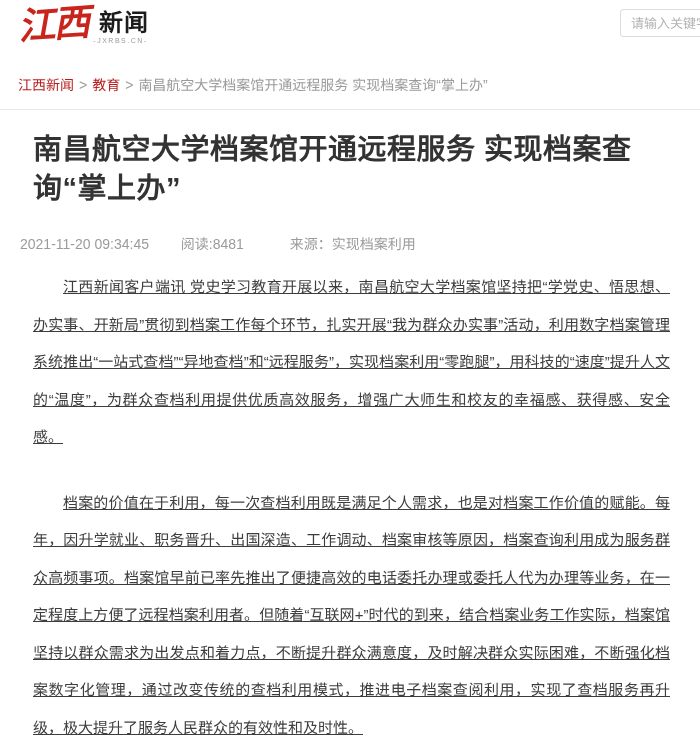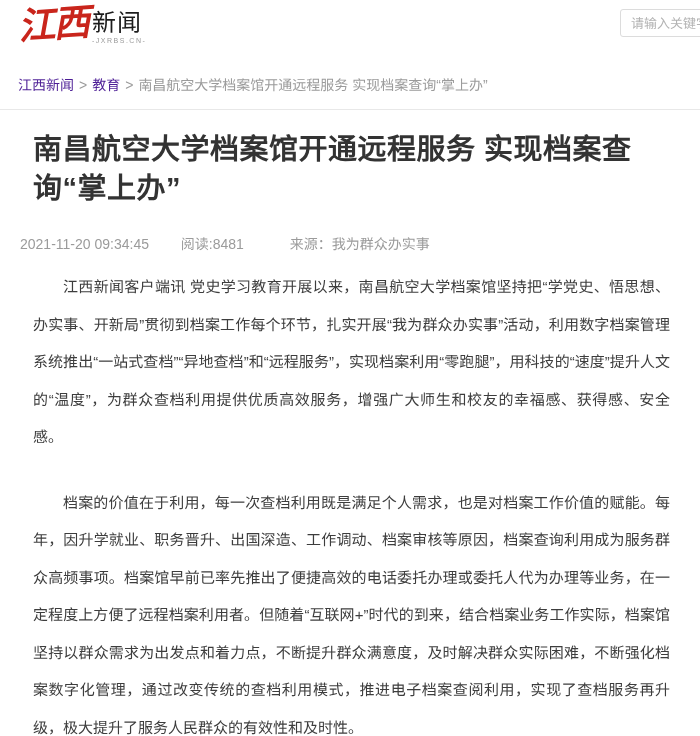--- a/index.html
+++ b/index.html
@@ -19,38 +19,38 @@
   .logo-cn1{
     color:#c9251c;
     font-family:"DejaVu Serif", serif;
     font-size:37px;font-weight:bold;font-style:italic;
     line-height:40px;
     transform:rotate(-4deg);
     letter-spacing:-2px;
     display:inline-block;
   }
   .logo-right{display:flex;flex-direction:column;margin-left:4px;margin-top:6px;}
-  .logo-cn2{color:#1c1c1c;font-size:24px;font-weight:normal;line-height:26px;letter-spacing:1px;}
+  .logo-cn2{color:#1c1c1c;font-size:24px;font-weight:bold;line-height:26px;letter-spacing:1px;margin-left:7px;}
   .logo-sub{color:#9a9a9a;font-size:7px;letter-spacing:1.5px;text-align:center;margin-top:1px;}
   .search-input{
     position:absolute;left:620px;top:9px;
     width:110px;height:28px;
     border:1px solid #dcdcdc;border-radius:3px;
     padding:0 10px;box-sizing:border-box;
     font-size:13px;color:#333;outline:none;
     font-family:"Liberation Sans", sans-serif;
   }
   .search-input::placeholder{color:#b3b3b3;}
   
   .breadcrumb{
     padding:14px 20px 15px 18px;
     font-size:14px;color:#9b9b9b;
     white-space:nowrap;
   }
-  .breadcrumb a{color:#4c1d95;text-decoration:none;cursor:pointer;}
+  .breadcrumb a{color:#b91c1c;text-decoration:none;cursor:pointer;}
   .crumb-sep{margin:0 5px;color:#9b9b9b;}
   .divider{border-top:1px solid #e8e8e8;height:0;}
   
   .article-title{
     margin:20px 0 0 33px;
     max-width:600px;
     font-size:29px;line-height:39px;
     font-weight:700;color:#333333;
     letter-spacing:0.5px;
   }
@@ -63,20 +63,21 @@
   .article-body{
     padding:0 30px 0 33px;
     margin-top:15px;
   }
   .article-body p{
     margin:0 0 28px 0;
     font-size:15px;line-height:37.5px;
     color:#3d3d3d;
     text-indent:2em;
     text-align:justify;
+    text-decoration:underline;
   }
 </style>
 </head>
 <body>
 
 <div class="header">
   <div class="logo">
     <span class="logo-cn1">江西</span>
     <span class="logo-right">
       <span class="logo-cn2">新闻</span>
@@ -90,19 +91,19 @@
   <a>江西新闻</a><span class="crumb-sep">&gt;</span><a>教育</a><span class="crumb-sep">&gt;</span><span>南昌航空大学档案馆开通远程服务 实现档案查询“掌上办”</span>
 </nav>
 
 <div class="divider"></div>
 
 <h1 class="article-title">南昌航空大学档案馆开通远程服务 实现档案查询“掌上办”</h1>
 
 <div class="article-meta">
   <span>2021-11-20 09:34:45</span>
   <span class="meta-views">阅读:8481</span>
-  <span class="meta-source">来源：我为群众办实事</span>
+  <span class="meta-source">来源：实现档案利用</span>
 </div>
 
 <div class="article-body">
   <p>江西新闻客户端讯 党史学习教育开展以来，南昌航空大学档案馆坚持把“学党史、悟思想、办实事、开新局”贯彻到档案工作每个环节，扎实开展“我为群众办实事”活动，利用数字档案管理系统推出“一站式查档”“异地查档”和“远程服务”，实现档案利用“零跑腿”，用科技的“速度”提升人文的“温度”，为群众查档利用提供优质高效服务，增强广大师生和校友的幸福感、获得感、安全感。</p>
   <p>档案的价值在于利用，每一次查档利用既是满足个人需求，也是对档案工作价值的赋能。每年，因升学就业、职务晋升、出国深造、工作调动、档案审核等原因，档案查询利用成为服务群众高频事项。档案馆早前已率先推出了便捷高效的电话委托办理或委托人代为办理等业务，在一定程度上方便了远程档案利用者。但随着“互联网+”时代的到来，结合档案业务工作实际，档案馆坚持以群众需求为出发点和着力点，不断提升群众满意度，及时解决群众实际困难，不断强化档案数字化管理，通过改变传统的查档利用模式，推进电子档案查阅利用，实现了查档服务再升级，极大提升了服务人民群众的有效性和及时性。</p>
 </div>
 
 </body></html>

